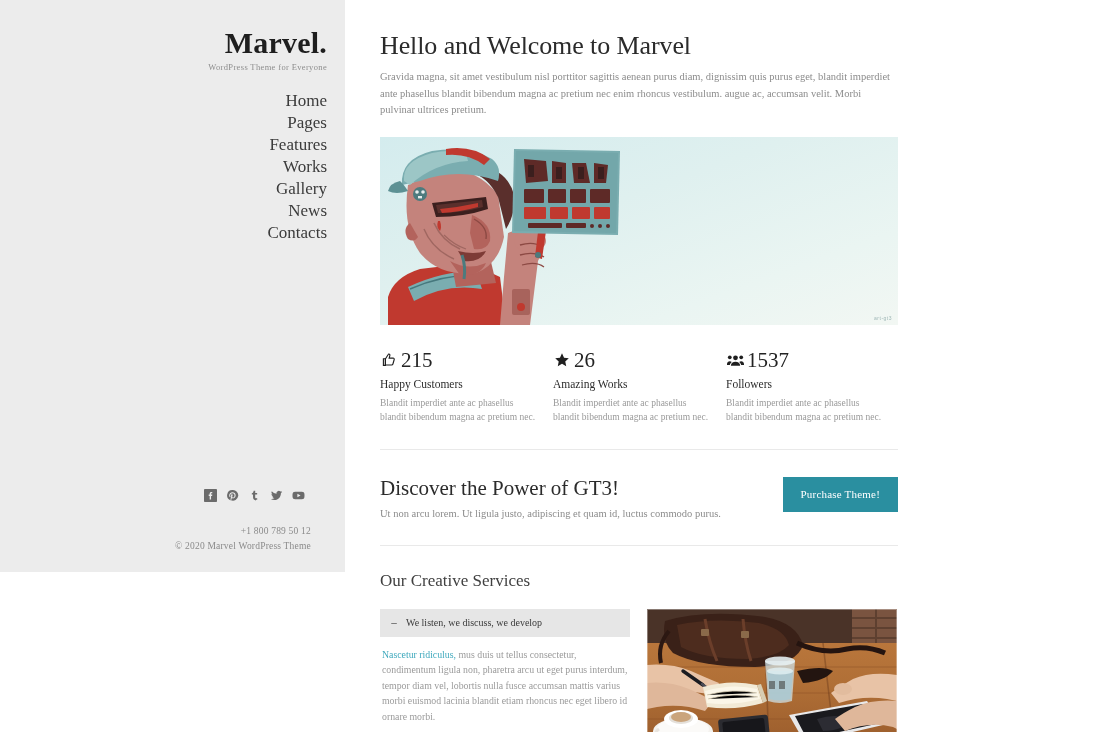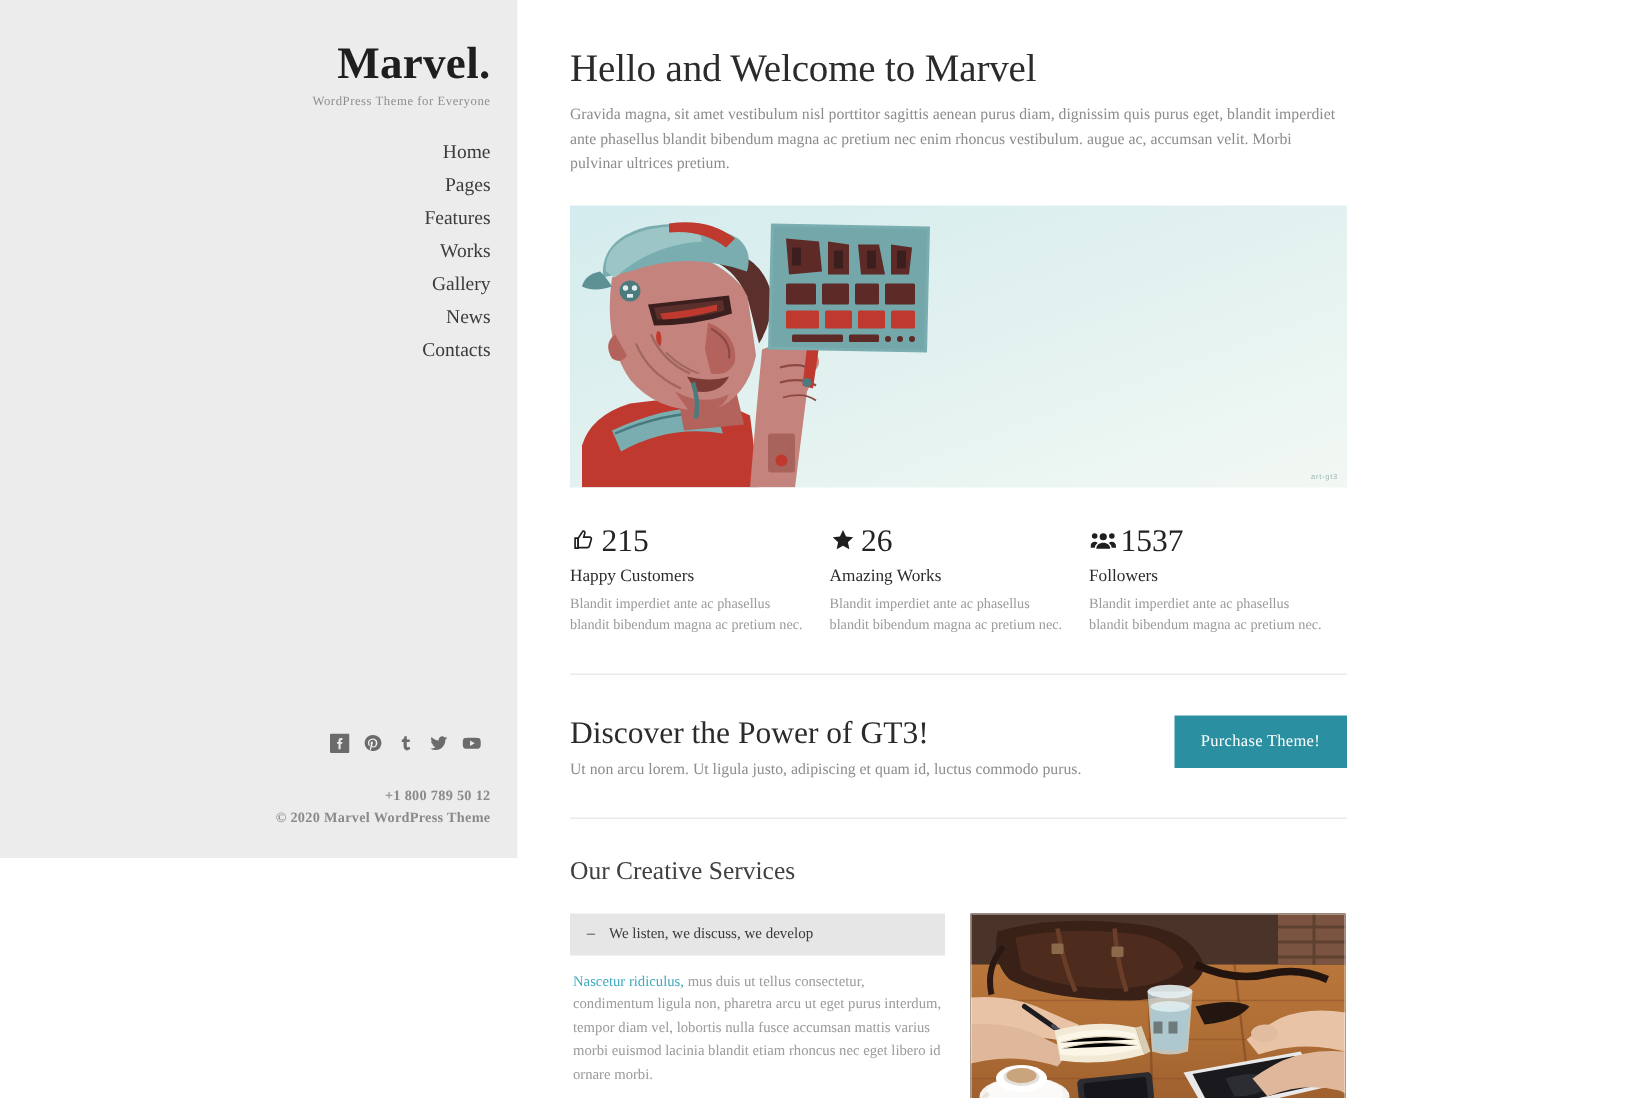--- a/index.html
+++ b/index.html
@@ -55,33 +55,32 @@
     text-align: right;
     list-style: none;
     margin: 0; padding: 0;
   }
   .nav li {
     margin: 0 0 3px 0;
   }
   .nav a {
     display: block;
     font-family: "Liberation Serif", "DejaVu Serif", serif;
-    font-size: 13px;
+    font-size: 17px;
     color: #3b3b3b;
     text-decoration: none;
     line-height: 19px;
   }
 
   .sidebar-footer {
     position: absolute;
     bottom: 18px;
-    right: 18px;
+    right: 34px;
     text-align: right;
     width: 300px;
-    font-weight: bold;
   }
   .social-row {
     display: flex;
     justify-content: flex-end;
     gap: 9px;
     margin-bottom: 22px;
     padding-right: 6px;
   }
   .social-ico {
     width: 13px; height: 13px;

